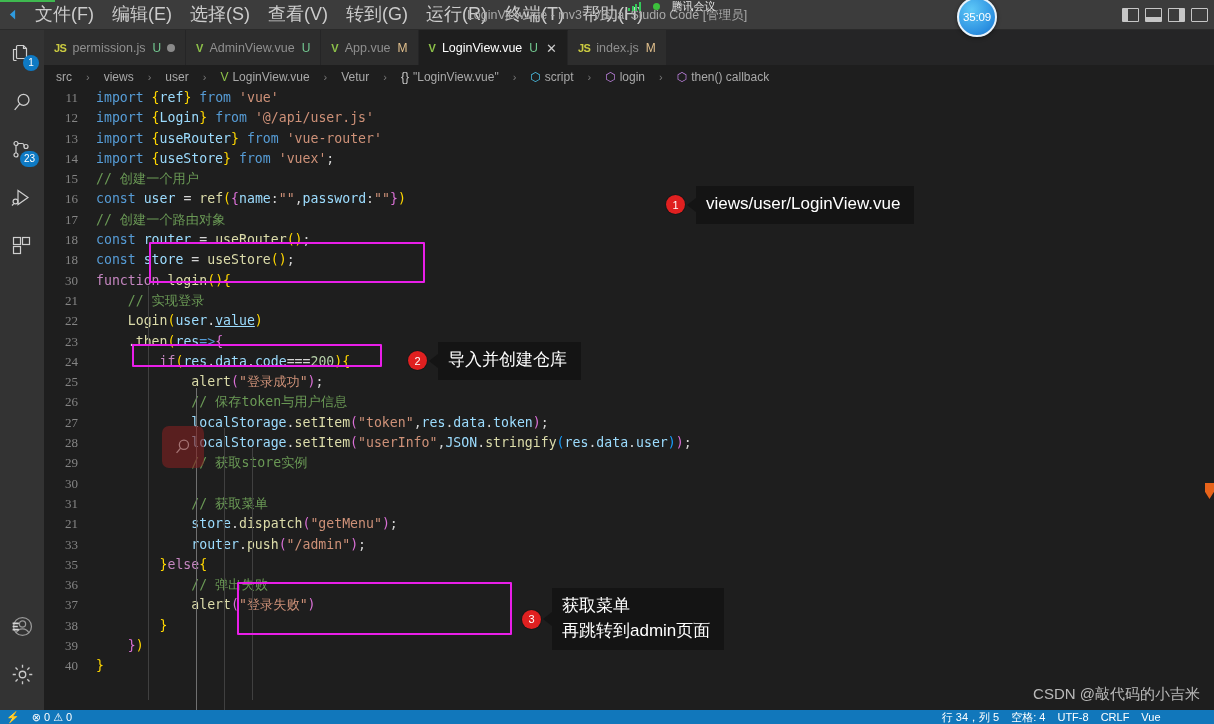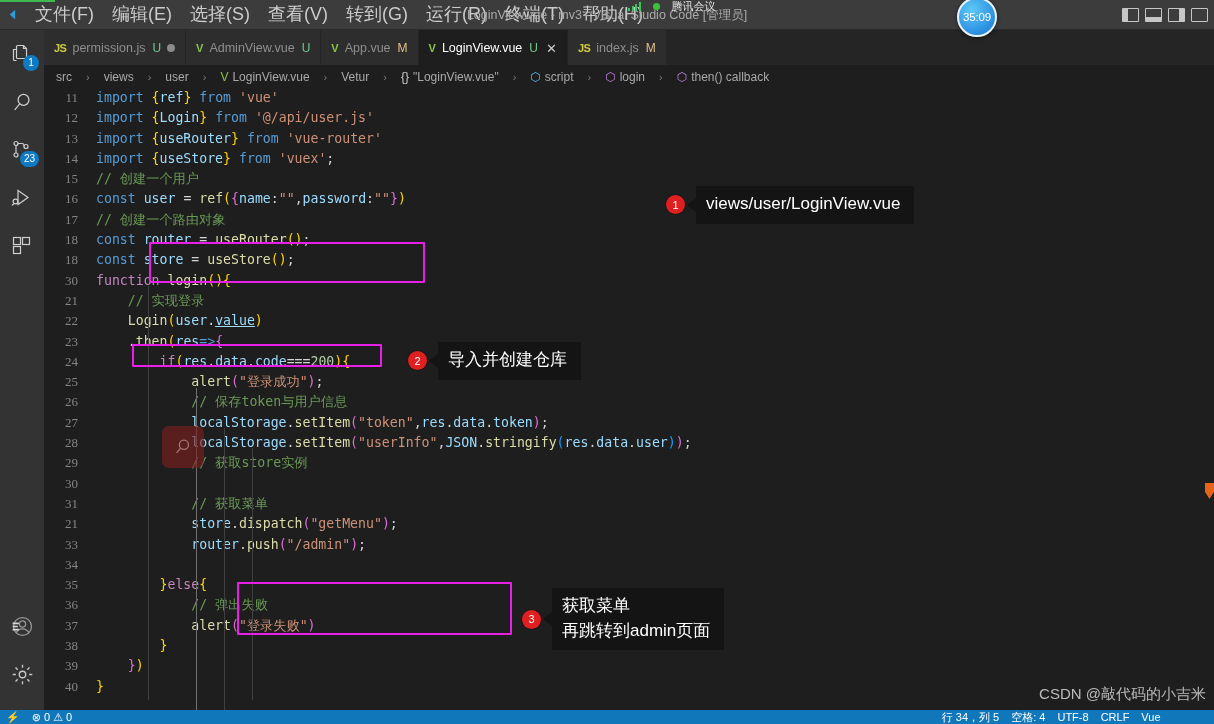--- a/index.html
+++ b/index.html
@@ -214,21 +214,21 @@
 
   
   .ruler-mark {
     position: absolute; right: 0; top: 395px;
     width: 9px; height: 16px; background: #e8631a; z-index: 8;
     clip-path: polygon(0 0, 100% 0, 100% 55%, 50% 100%, 0 55%);
   }
 
   
   .watermark {
-    position: absolute; right: 8px; bottom: 6px;
+    position: absolute; right: 14px; bottom: 6px;
     color: #cfcfcf; font-size: 15px; opacity: .88;
     font-family: "Liberation Sans", sans-serif; z-index: 14;
   }
 
   
   .statusbar {
     height: 14px; min-height: 14px; background: #1177bb;
     display: flex; align-items: center; color: #fff;
     font-size: 11px; overflow: hidden;
   }
@@ -443,21 +443,20 @@
             <div class="row"><div class="lnum">24</div><div class="ltext">        <span class="kw">if</span><span class="p1">(</span><span class="var">res</span><span class="op">.</span><span class="var">data</span><span class="op">.</span><span class="var">code</span><span class="op">===</span><span class="num">200</span><span class="p1">)</span><span class="p1">{</span></div></div>
             <div class="row"><div class="lnum">25</div><div class="ltext">            <span class="fn">alert</span><span class="p2">(</span><span class="str">"登录成功"</span><span class="p2">)</span><span class="op">;</span></div></div>
             <div class="row"><div class="lnum">26</div><div class="ltext">            <span class="com">// 保存token与用户信息</span></div></div>
             <div class="row"><div class="lnum">27</div><div class="ltext">            <span class="var">localStorage</span><span class="op">.</span><span class="fn">setItem</span><span class="p2">(</span><span class="str">"token"</span><span class="op">,</span><span class="var">res</span><span class="op">.</span><span class="var">data</span><span class="op">.</span><span class="var">token</span><span class="p2">)</span><span class="op">;</span></div></div>
             <div class="row"><div class="lnum">28</div><div class="ltext">            <span class="var">localStorage</span><span class="op">.</span><span class="fn">setItem</span><span class="p2">(</span><span class="str">"userInfo"</span><span class="op">,</span><span class="var">JSON</span><span class="op">.</span><span class="fn">stringify</span><span class="p3">(</span><span class="var">res</span><span class="op">.</span><span class="var">data</span><span class="op">.</span><span class="var">user</span><span class="p3">)</span><span class="p2">)</span><span class="op">;</span></div></div>
             <div class="row"><div class="lnum">29</div><div class="ltext">            <span class="com">// 获取store实例</span></div></div>
             <div class="row"><div class="lnum">30</div><div class="ltext"></div></div>
             <div class="row"><div class="lnum">31</div><div class="ltext">            <span class="com">// 获取菜单</span></div></div>
             <div class="row"><div class="lnum">21</div><div class="ltext">            <span class="var">store</span><span class="op">.</span><span class="fn">dispatch</span><span class="p2">(</span><span class="str">"getMenu"</span><span class="p2">)</span><span class="op">;</span></div></div>
             <div class="row"><div class="lnum">33</div><div class="ltext">            <span class="var">router</span><span class="op">.</span><span class="fn">push</span><span class="p2">(</span><span class="str">"/admin"</span><span class="p2">)</span><span class="op">;</span></div></div>
-            <div class="row"><div class="lnum">34</div><div class="ltext"></div></div>
             <div class="row"><div class="lnum">35</div><div class="ltext">        <span class="p1">}</span><span class="kw">else</span><span class="p1">{</span></div></div>
             <div class="row"><div class="lnum">36</div><div class="ltext">            <span class="com">// 弹出失败</span></div></div>
             <div class="row"><div class="lnum">37</div><div class="ltext">            <span class="fn">alert</span><span class="p2">(</span><span class="str">"登录失败"</span><span class="p2">)</span></div></div>
             <div class="row"><div class="lnum">38</div><div class="ltext">        <span class="p1">}</span></div></div>
             <div class="row"><div class="lnum">39</div><div class="ltext">    <span class="p2">}</span><span class="p1">)</span></div></div>
             <div class="row"><div class="lnum">40</div><div class="ltext"><span class="p1">}</span></div></div>
           </div>
 
         <div class="guide" style="left:104px; top:198px; height:414px;"></div>
         <div class="guide active" style="left:152px; top:300px; height:352px;"></div>

